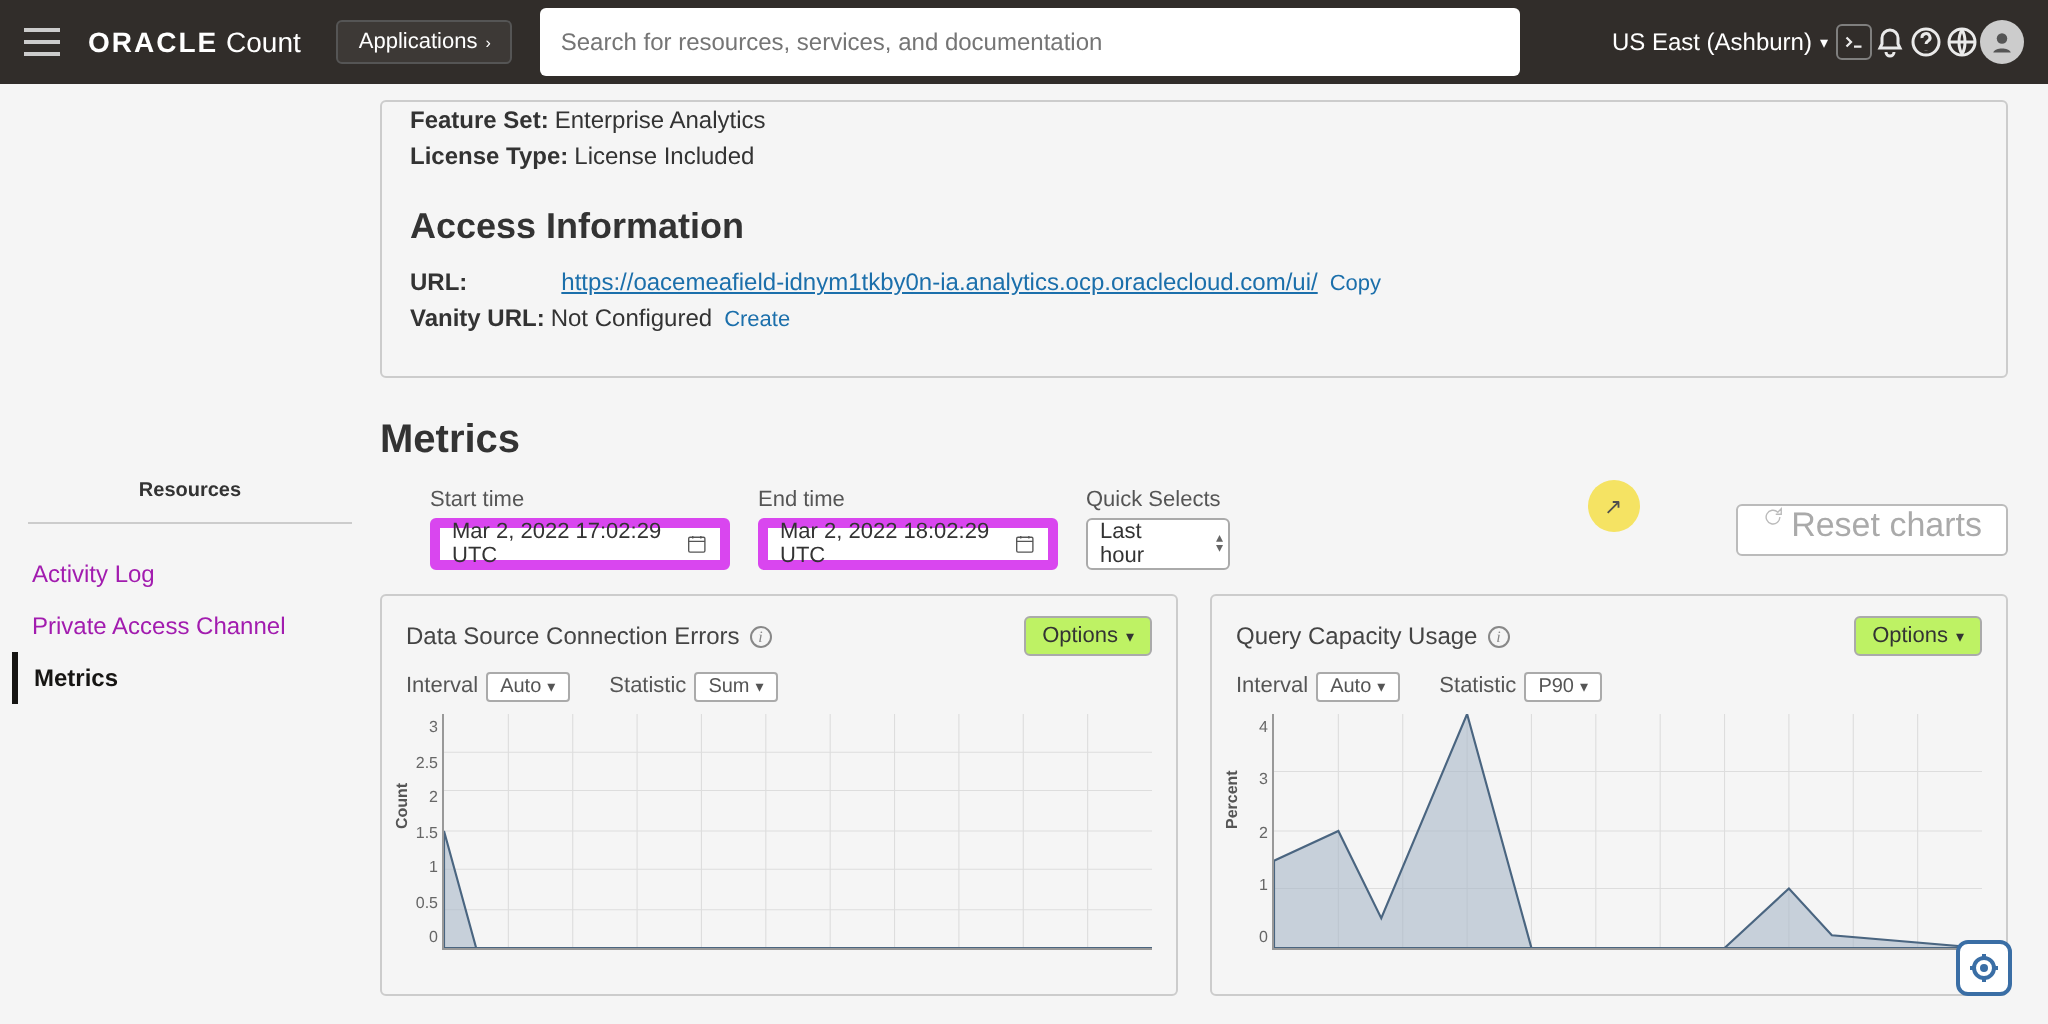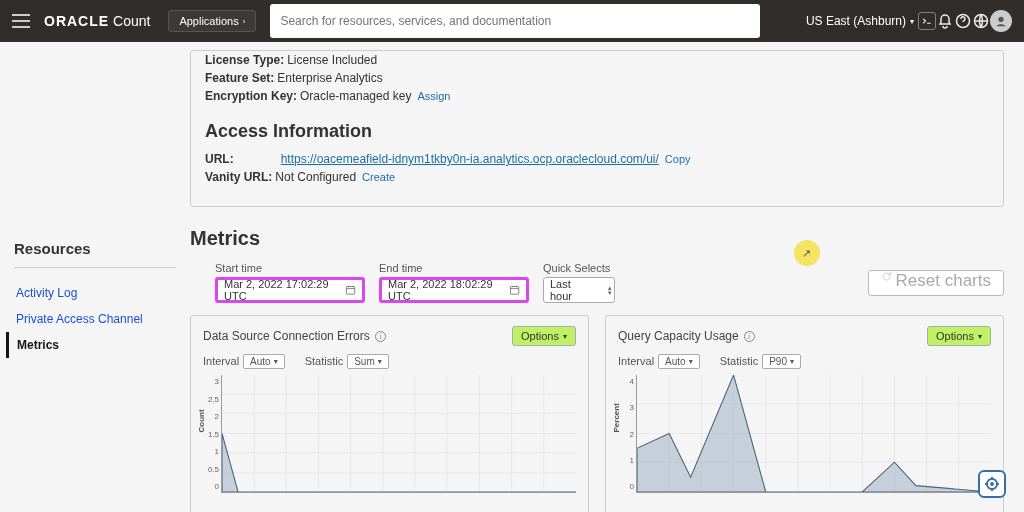--- a/index.html
+++ b/index.html
@@ -18,41 +18,41 @@
 .region { font-size: 12px; display: flex; align-items: center; gap: 4px; cursor: pointer; margin-right: 4px; }
 .navicon { width: 18px; height: 18px; display: flex; align-items: center; justify-content: center; cursor: pointer; opacity: 0.9; }
 .navicon svg { width: 16px; height: 16px; stroke: #fff; fill: none; stroke-width: 1.5; }
 .cloudshell { border: 1px solid #888; border-radius: 3px; padding: 2px; }
 .avatar { width: 22px; height: 22px; border-radius: 50%; background: #ccc; display: flex; align-items: center; justify-content: center; }
 .avatar svg { width: 14px; height: 14px; fill: #555; }
 
 
 .page { display: flex; height: calc(512px - 42px); }
 .leftcol { width: 190px; padding: 18px 14px; }
-.leftcol h3 { font-size: 15px; font-weight: 600; margin-bottom: 10px; }
+.leftcol h3 { font-size: 10px; font-weight: 600; margin-bottom: 10px; text-align: center; }
 .leftcol hr { border: none; border-top: 1px solid #ccc; margin-bottom: 12px; }
-.leftcol .item { padding: 6px 2px; color: #1d4ed8; cursor: pointer; font-size: 12px; }
+.leftcol .item { padding: 6px 2px; color: #a21caf; cursor: pointer; font-size: 12px; }
 .leftcol .item.active { color: #161513; font-weight: 600; border-left: 3px solid #161513; padding-left: 8px; margin-left: -8px; }
 
 .rightcol { flex: 1; padding: 8px 20px 0 0; overflow-y: auto; position: relative; }
 
 
 .card { border: 1px solid #ccc; border-radius: 3px; padding: 0 0 20px 0; background: #f5f5f5; margin-bottom: 20px; }
 .kv { padding: 2px 14px; font-size: 12px; }
 .kv b { font-weight: 700; margin-right: 3px; }
 .kv .lnk { color: #1b6fab; text-decoration: underline; cursor: pointer; padding-left: 44px; }
 .kv .action { color: #1b6fab; cursor: pointer; margin-left: 6px; font-size: 11px; }
 .section-h { font-size: 18px; font-weight: 600; padding: 16px 14px 8px; }
 
 
 .metrics-h { font-size: 20px; font-weight: 600; margin-bottom: 12px; }
 .controls { display: flex; align-items: center; gap: 14px; margin-bottom: 12px; margin-left: 25px; }
 .ctrl-group { display: flex; flex-direction: column; gap: 3px; }
 .ctrl-label { font-size: 11px; color: #555; }
-.dtfield { display: flex; align-items: center; border: 3px solid #d946ef; background: #fff; border-radius: 3px; height: 26px; width: 150px; padding: 0 6px; font-size: 11px; justify-content: space-between; }
+.dtfield { display: flex; align-items: center; border: 5px solid #d946ef; background: #fff; border-radius: 3px; height: 26px; width: 150px; padding: 0 6px; font-size: 11px; justify-content: space-between; }
 .dtfield svg { width: 12px; height: 12px; stroke: #555; fill: none; }
 .qsel { border: 1px solid #aaa; background: #fff; border-radius: 3px; height: 26px; width: 72px; padding: 0 6px; font-size: 11px; display: flex; align-items: center; justify-content: space-between; gap: 36px; }
 .qsel .spin { display: flex; flex-direction: column; line-height: 5px; font-size: 7px; color: #666; }
 .resetbtn { margin-left: auto; border: 1px solid #bbb; background: #fff; border-radius: 3px; height: 26px; padding: 0 12px; font-size: 17px; color: #aaa; display: flex; align-items: flex-start; gap: 4px; cursor: pointer; }
 
 .charts { display: flex; gap: 16px; }
 .chartcard { flex: 1; border: 1px solid #ccc; border-radius: 3px; background: #f5f5f5; padding: 10px 12px; position: relative; }
 .chhead { display: flex; align-items: center; margin-bottom: 8px; }
 .chtitle { font-size: 12px; color: #444; display: flex; align-items: center; gap: 5px; }
 .infoic { width: 11px; height: 11px; border: 1px solid #888; border-radius: 50%; font-size: 8px; line-height: 10px; text-align: center; color: #888; font-style: italic; font-family: serif; }
@@ -132,23 +132,22 @@
     <div style="height:180px"></div>
     <h3>Resources</h3>
     <hr>
     <div class="item">Activity Log</div>
     <div class="item">Private Access Channel</div>
     <div class="item active">Metrics</div>
   </div>
 
   <div class="rightcol">
     <div class="card">
+      <div class="kv"><b>Feature Set:</b><span>Enterprise Analytics</span></div>
       <div class="kv"><b>License Type:</b><span>License Included</span></div>
-      <div class="kv"><b>Feature Set:</b><span>Enterprise Analytics</span></div>
-      <div class="kv"><b>Encryption Key:</b><span>Oracle-managed key</span><span class="action">Assign</span></div>
       <div class="section-h">Access Information</div>
       <div class="kv"><b>URL:</b><span class="lnk">https://oacemeafield-idnym1tkby0n-ia.analytics.ocp.oraclecloud.com/ui/</span><span class="action">Copy</span></div>
       <div class="kv"><b>Vanity URL:</b><span>Not Configured</span><span class="action">Create</span></div>
     </div>
 
     <div class="cursor-highlight"></div>
 
     <div class="metrics-h">Metrics</div>
 
     <div class="controls">

